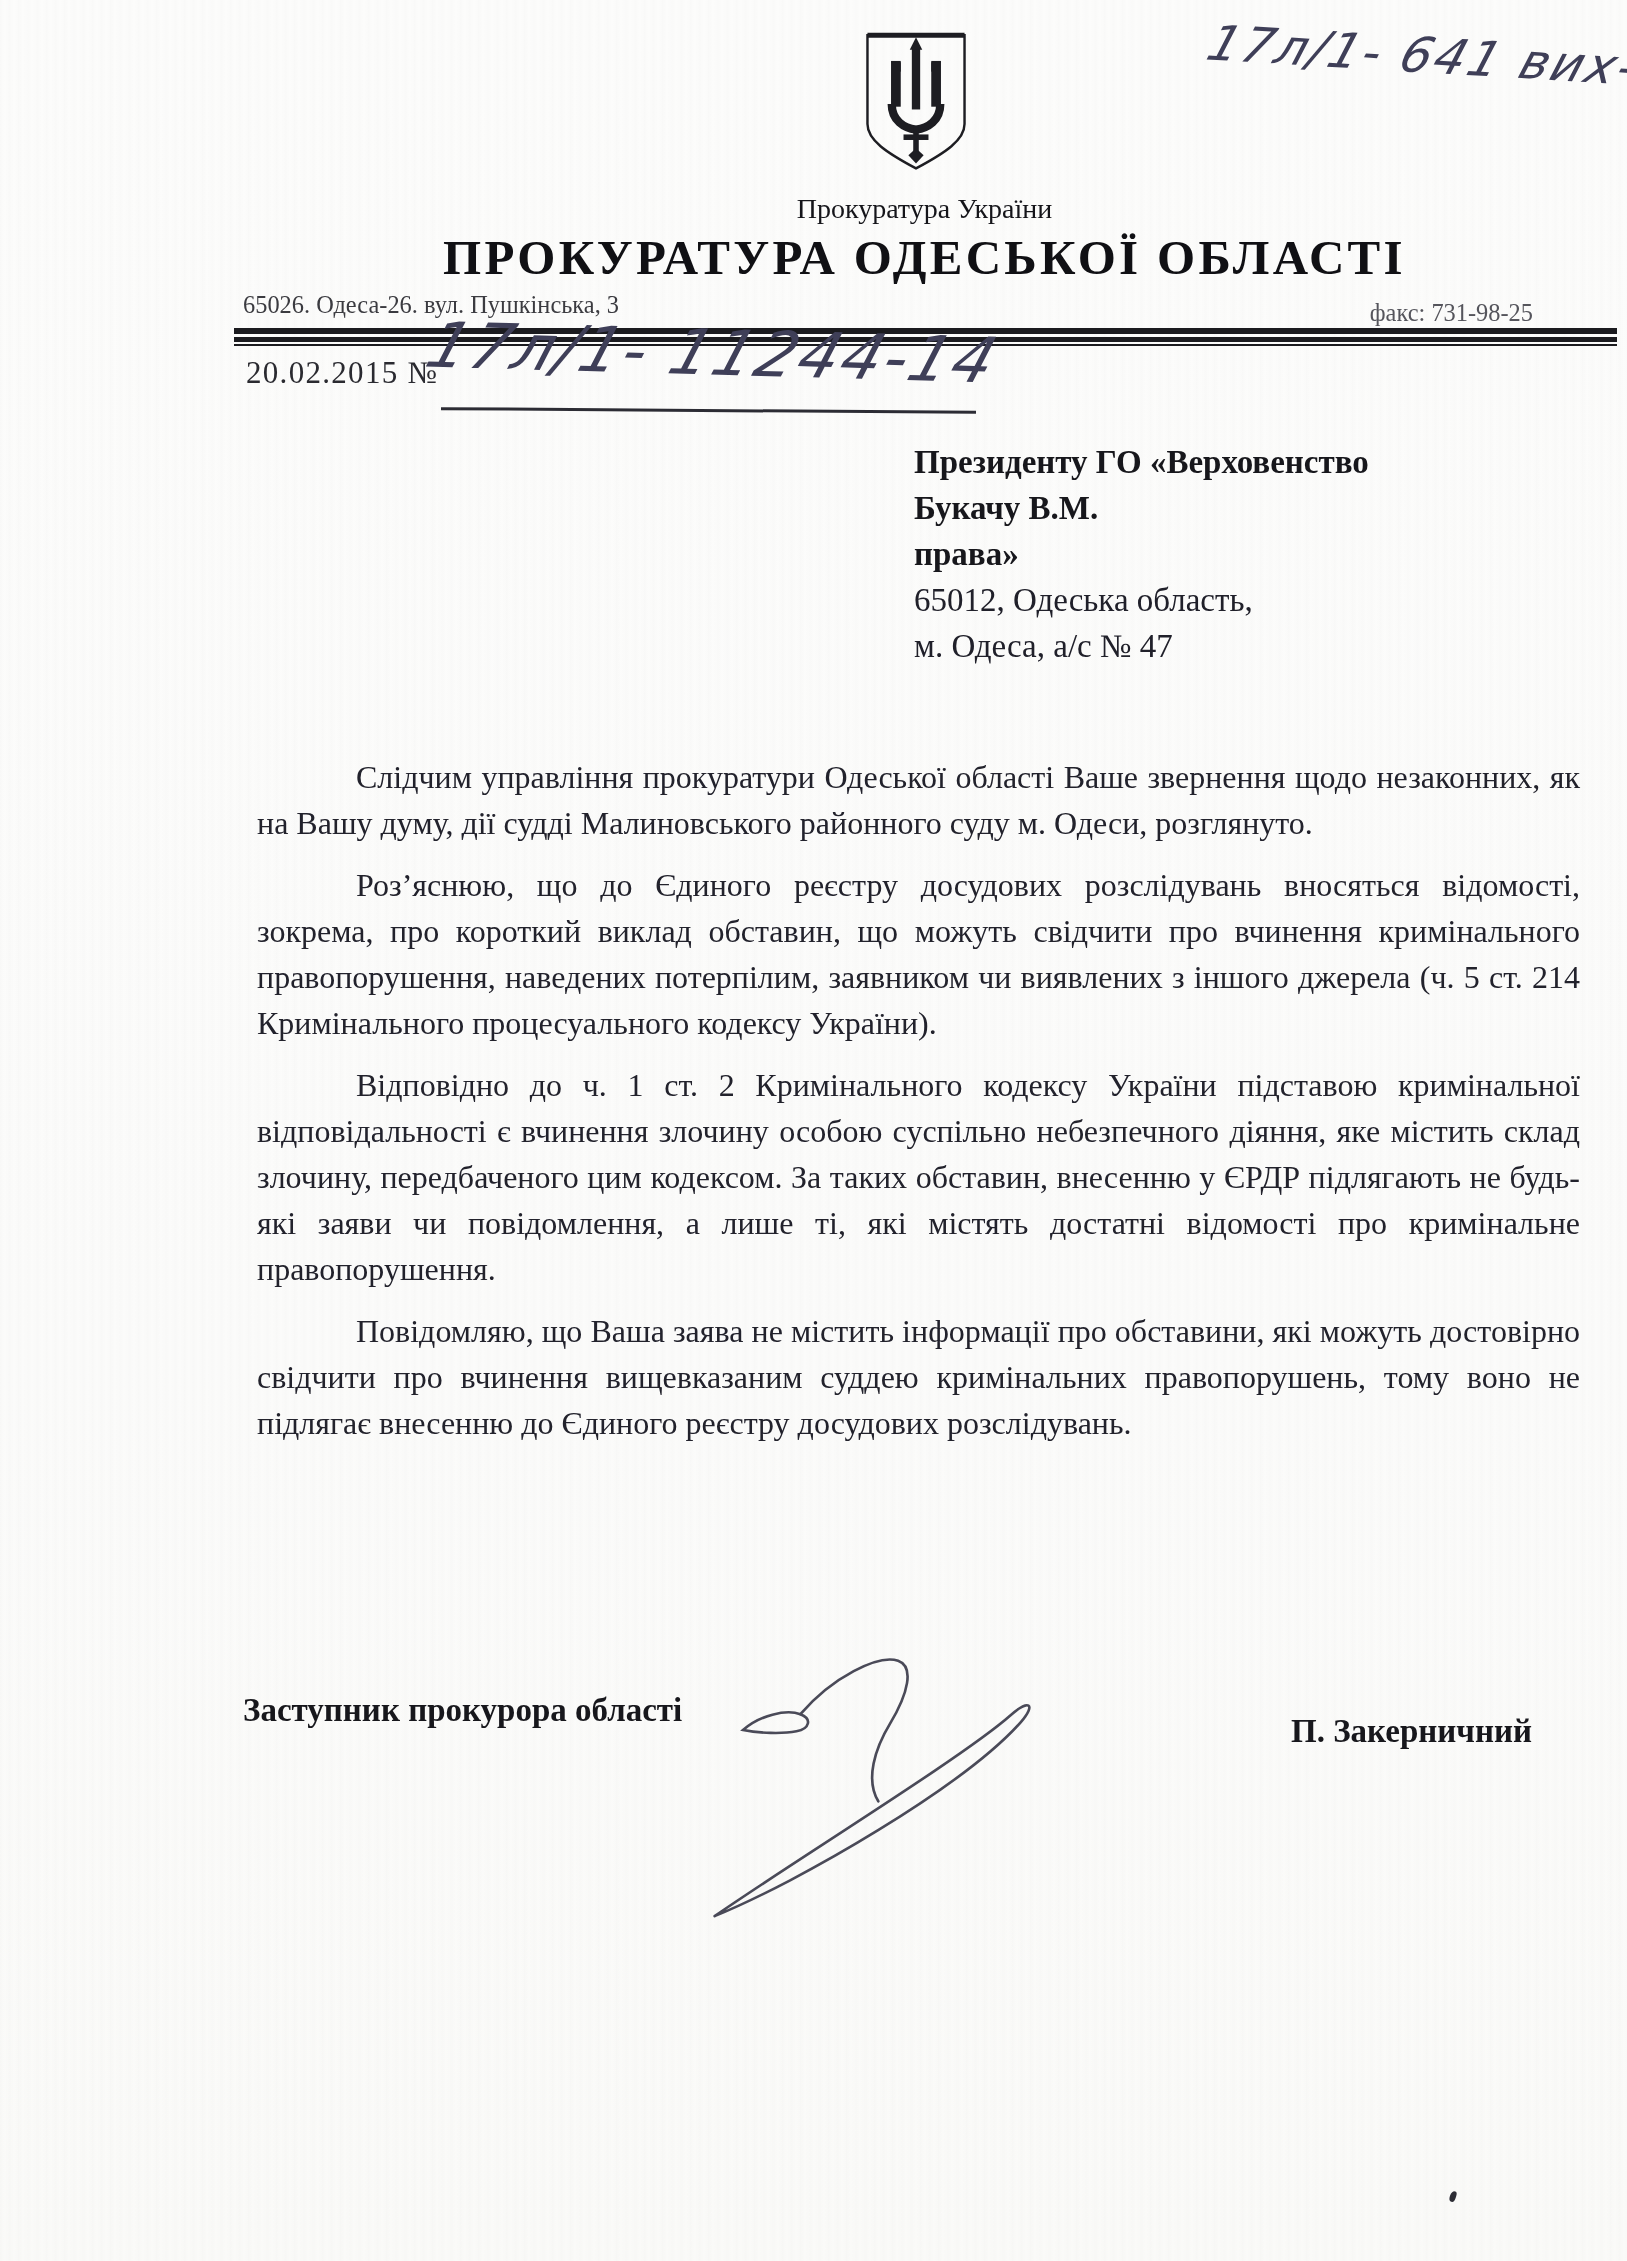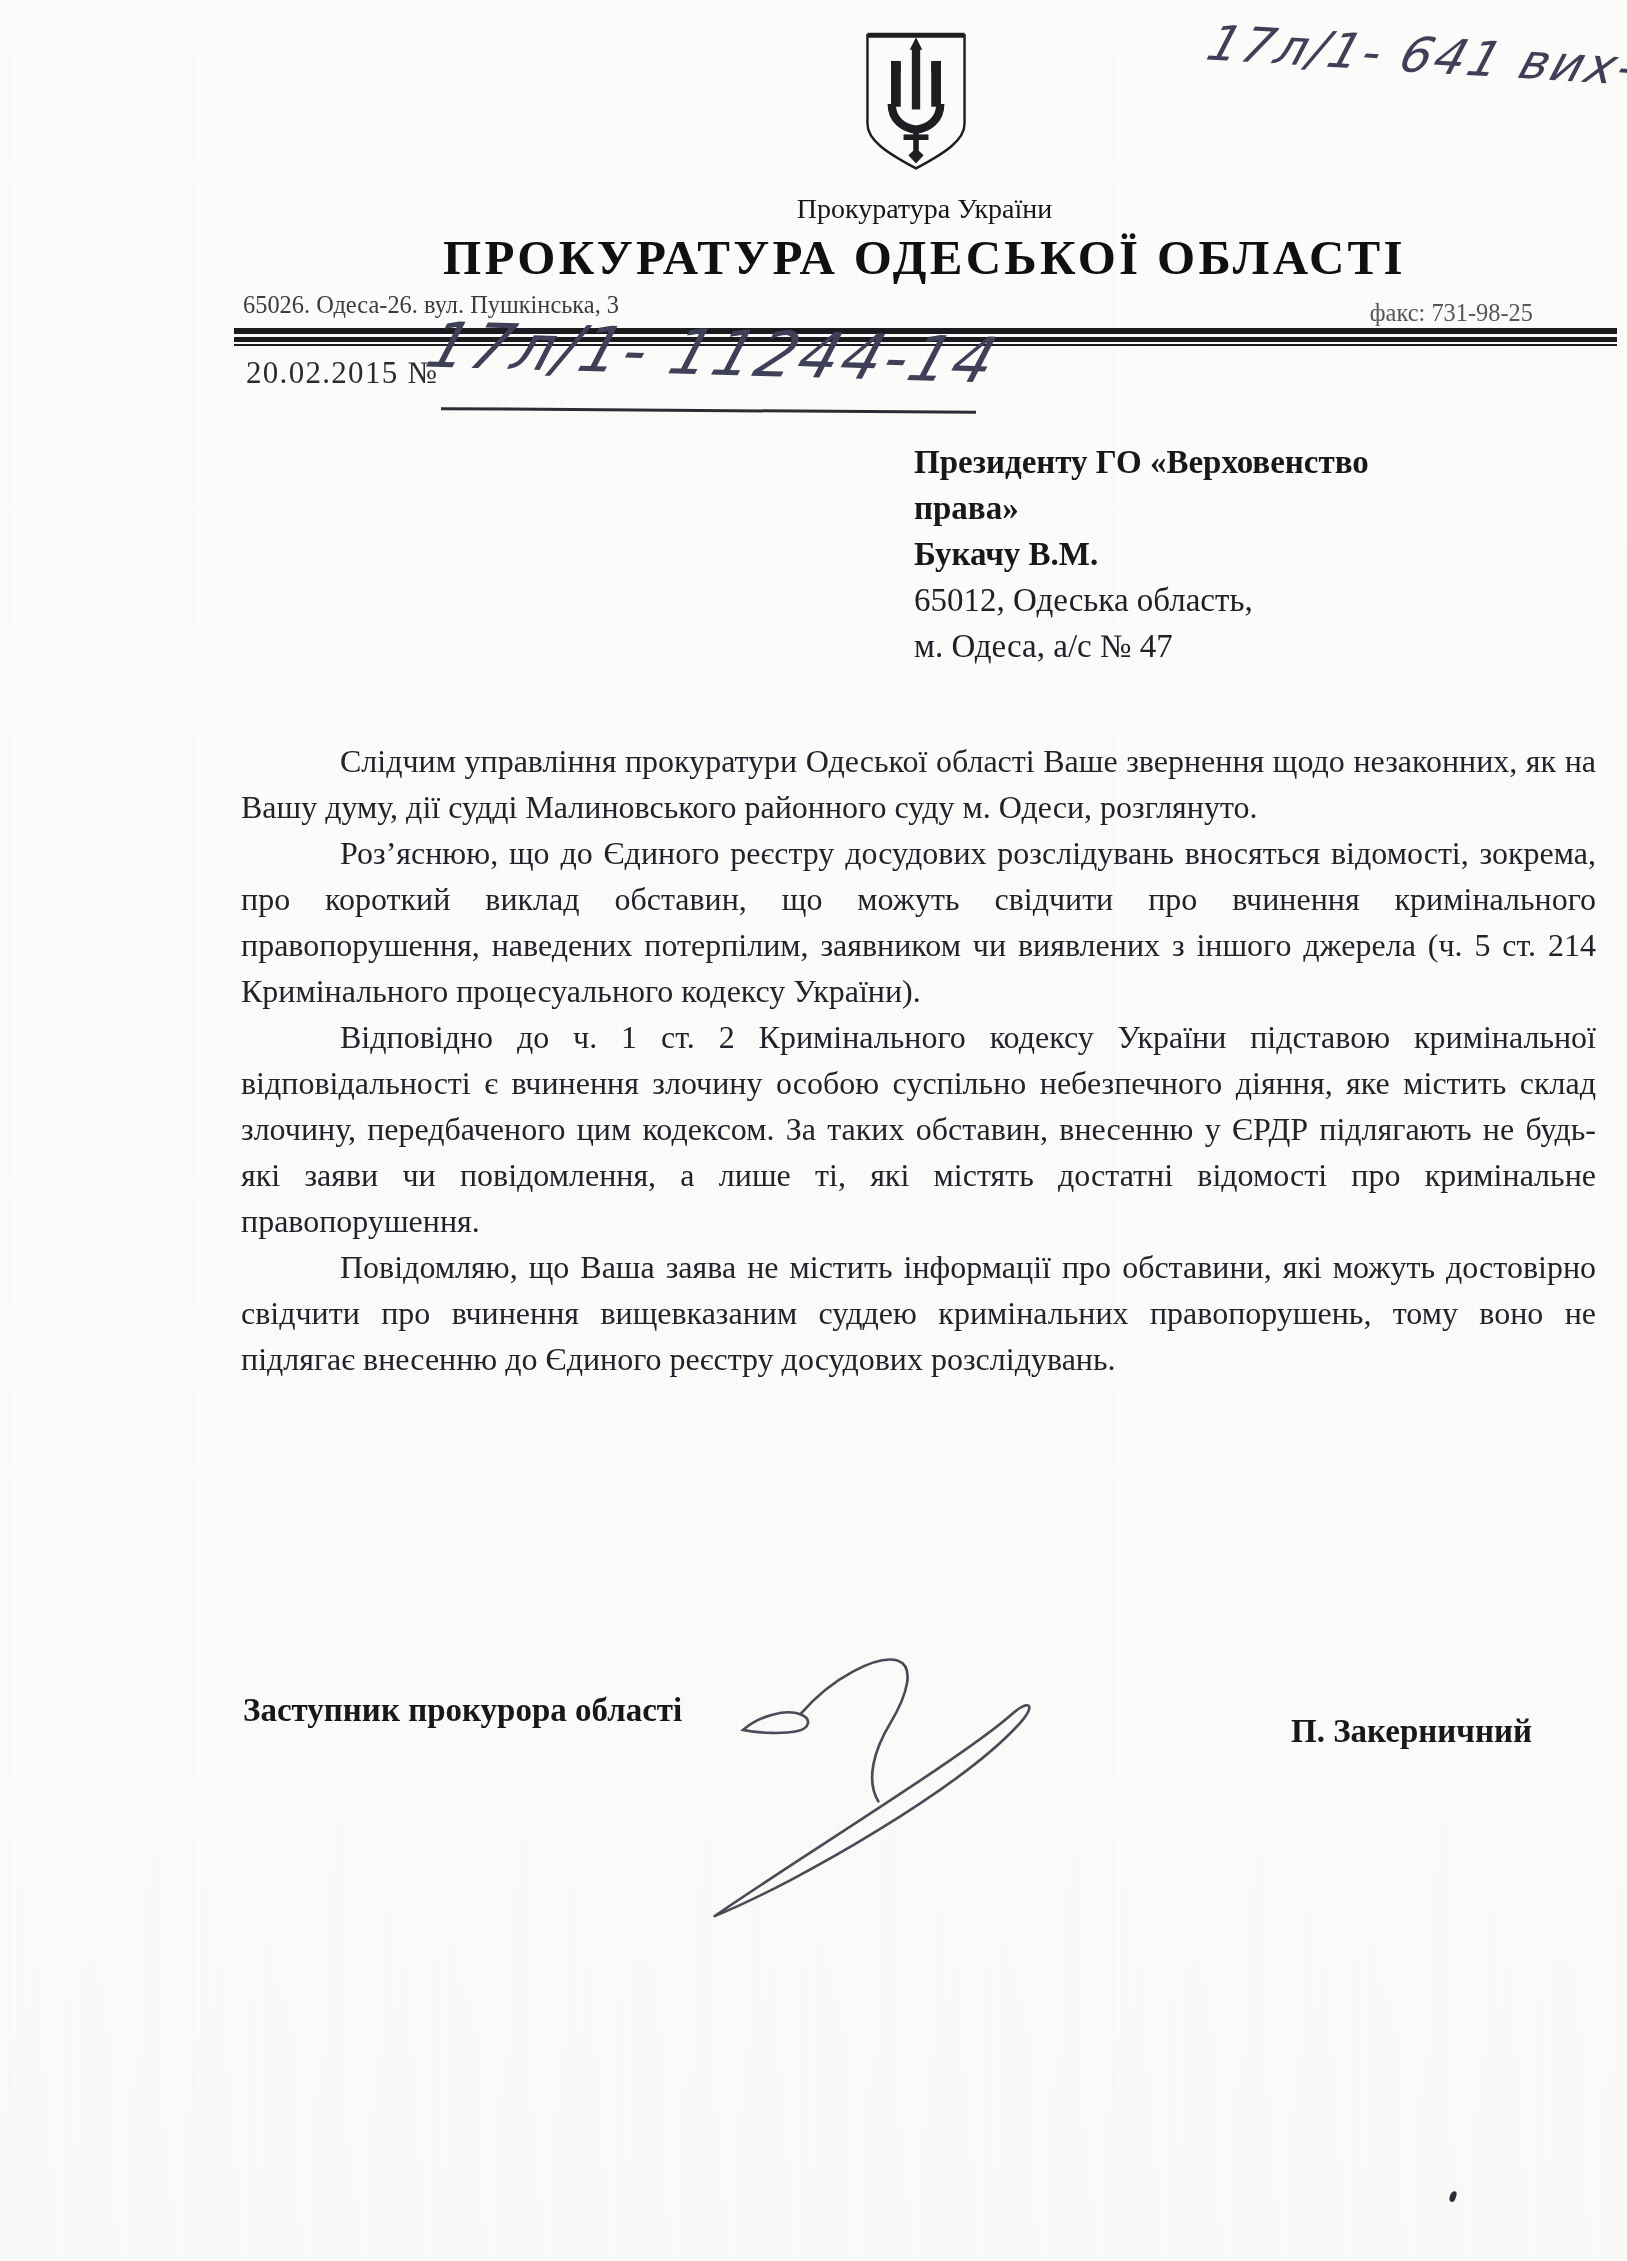--- a/index.html
+++ b/index.html
@@ -88,21 +88,21 @@
   }
   .addressee .b { font-weight: bold; color: #17171c; }
 
   
   .letter-body {
     left: 241px; top: 738px; width: 1355px;
     font-size: 32px; line-height: 46px;
     text-align: justify;
     color: #22222c;
   }
-  .letter-body p { margin: 0; text-indent: 99px; }
+  .letter-body p { margin: 16px; text-indent: 99px; }
 
   
   .sig-title {
     left: 243px; top: 1692px;
     font-size: 33px; font-weight: bold; color: #17171c;
     white-space: nowrap;
   }
   .sig-name {
     left: 1291px; top: 1691px; width: 310px;
     font-size: 33px; font-weight: bold; color: #17171c;
@@ -163,22 +163,22 @@
   </div>
 
   <div class="abs date-line">20.02.2015 №</div>
 
   <div class="abs handwriting hw-number">17л/1- 11244-14</div>
 
   <div class="abs hw-underline"></div>
 
   <div class="abs addressee">
     <div class="b">Президенту ГО «Верховенство</div>
+    <div class="b">Букачу В.М.</div>
     <div class="b">права»</div>
-    <div class="b">Букачу В.М.</div>
     <div>65012, Одеська область,</div>
     <div>м. Одеса, а/с № 47</div>
   </div>
 
   <div class="abs letter-body">
     <p>Слідчим управління прокуратури Одеської області Ваше звернення щодо незаконних, як на Вашу думу, дії судді Малиновського районного суду м. Одеси, розглянуто.</p>
     <p>Роз’яснюю, що до Єдиного реєстру досудових розслідувань вносяться відомості, зокрема, про короткий виклад обставин, що можуть свідчити про вчинення кримінального правопорушення, наведених потерпілим, заявником чи виявлених з іншого джерела (ч. 5 ст. 214 Кримінального процесуального кодексу України).</p>
     <p>Відповідно до ч. 1 ст. 2 Кримінального кодексу України підставою кримінальної відповідальності є вчинення злочину особою суспільно небезпечного діяння, яке містить склад злочину, передбаченого цим кодексом. За таких обставин, внесенню у ЄРДР підлягають не будь-які заяви чи повідомлення, а лише ті, які містять достатні відомості про кримінальне правопорушення.</p>
     <p>Повідомляю, що Ваша заява не містить інформації про обставини, які можуть достовірно свідчити про вчинення вищевказаним суддею кримінальних правопорушень, тому воно не підлягає внесенню до Єдиного реєстру досудових розслідувань.</p>
   </div>

